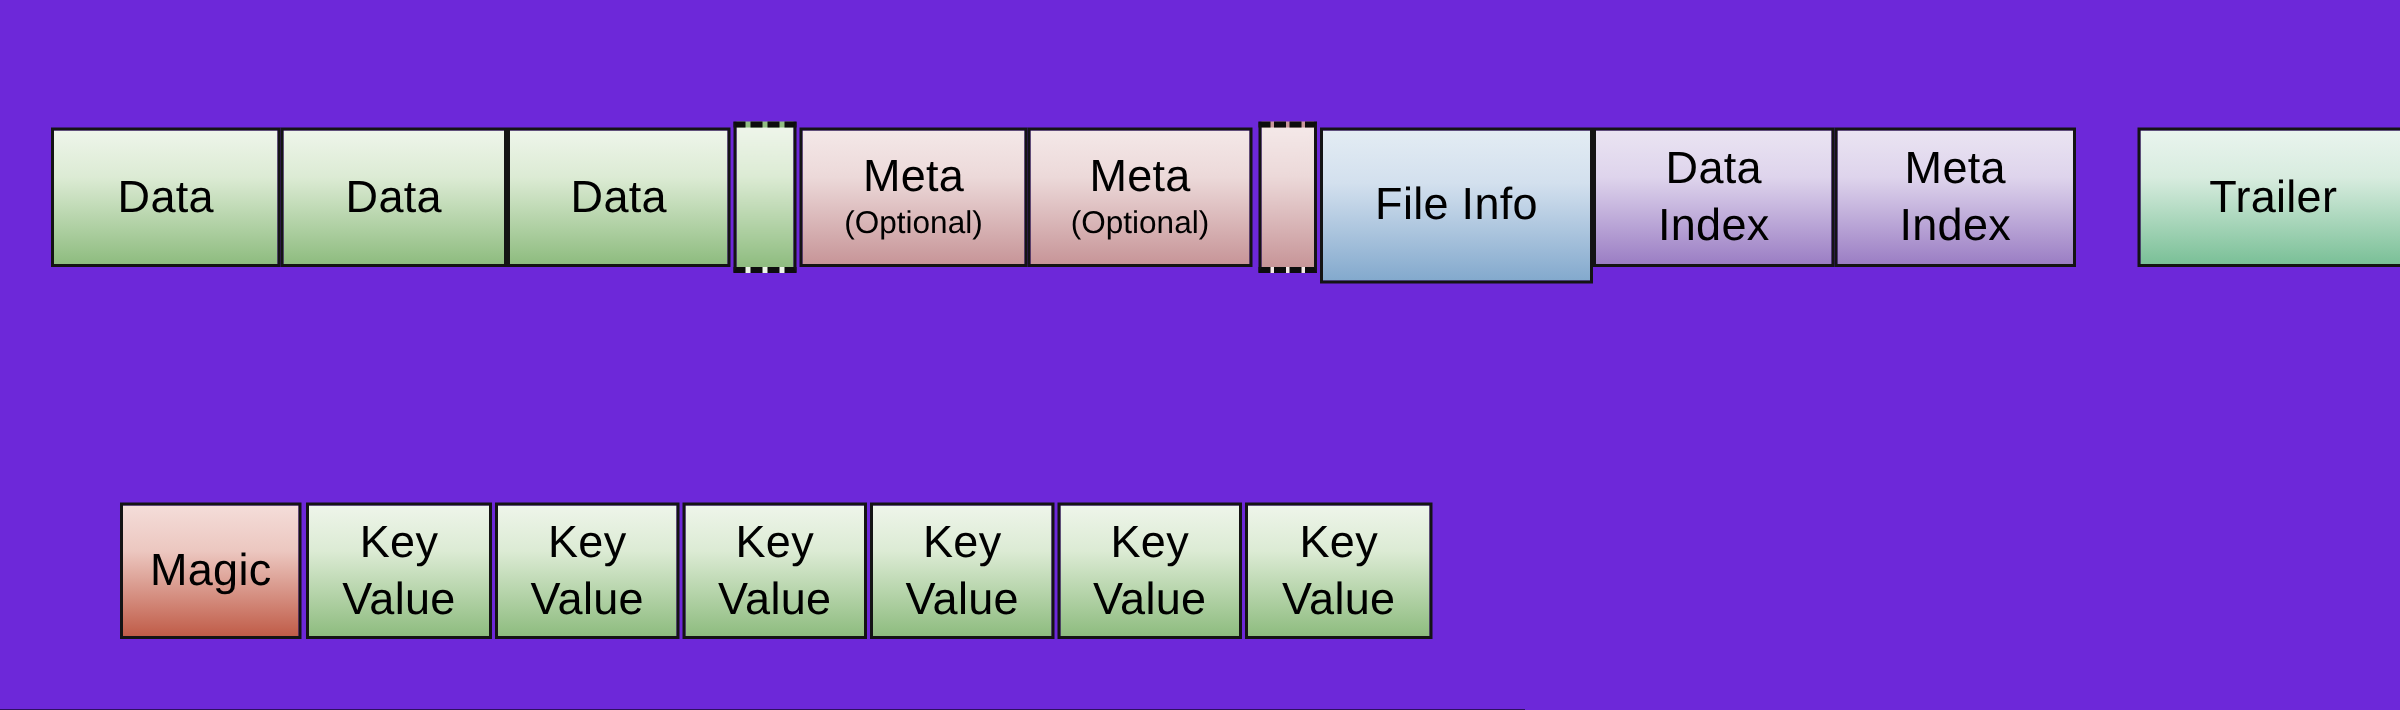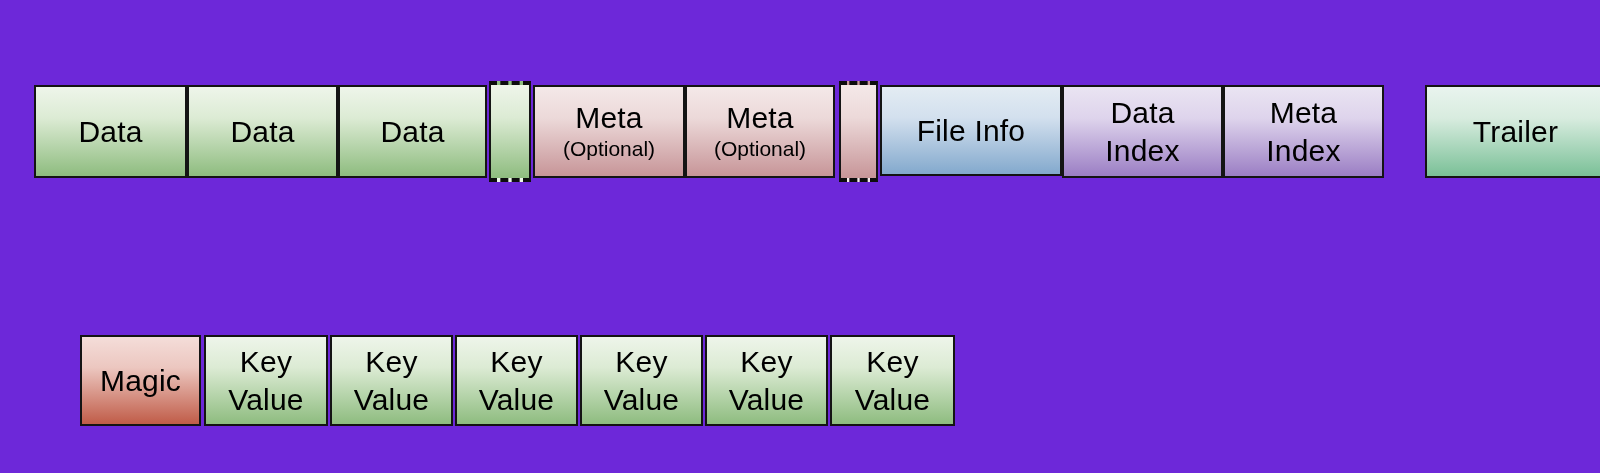--- a/index.html
+++ b/index.html
@@ -53,21 +53,21 @@
     <span class="sub">(Optional)</span>
   </div>
 
   <div class="block pink" style="left:685px;top:85px;width:150px;height:93px">
     <span class="lbl" style="line-height:32px">Meta</span>
     <span class="sub">(Optional)</span>
   </div>
 
   <div class="block pink torn" style="left:839px;top:81px;width:39px;height:101px"></div>
 
-  <div class="block blue" style="left:880px;top:85px;width:182px;height:91px">
+  <div class="block blue" style="left:880px;top:85px;width:182px;height:104px">
     <span class="lbl">File Info</span>
   </div>
 
   <div class="block purple" style="left:1062px;top:85px;width:161px;height:93px">
     <span class="lbl">Data
 Index</span>
   </div>
 
   <div class="block purple" style="left:1223px;top:85px;width:161px;height:93px">
     <span class="lbl">Meta

